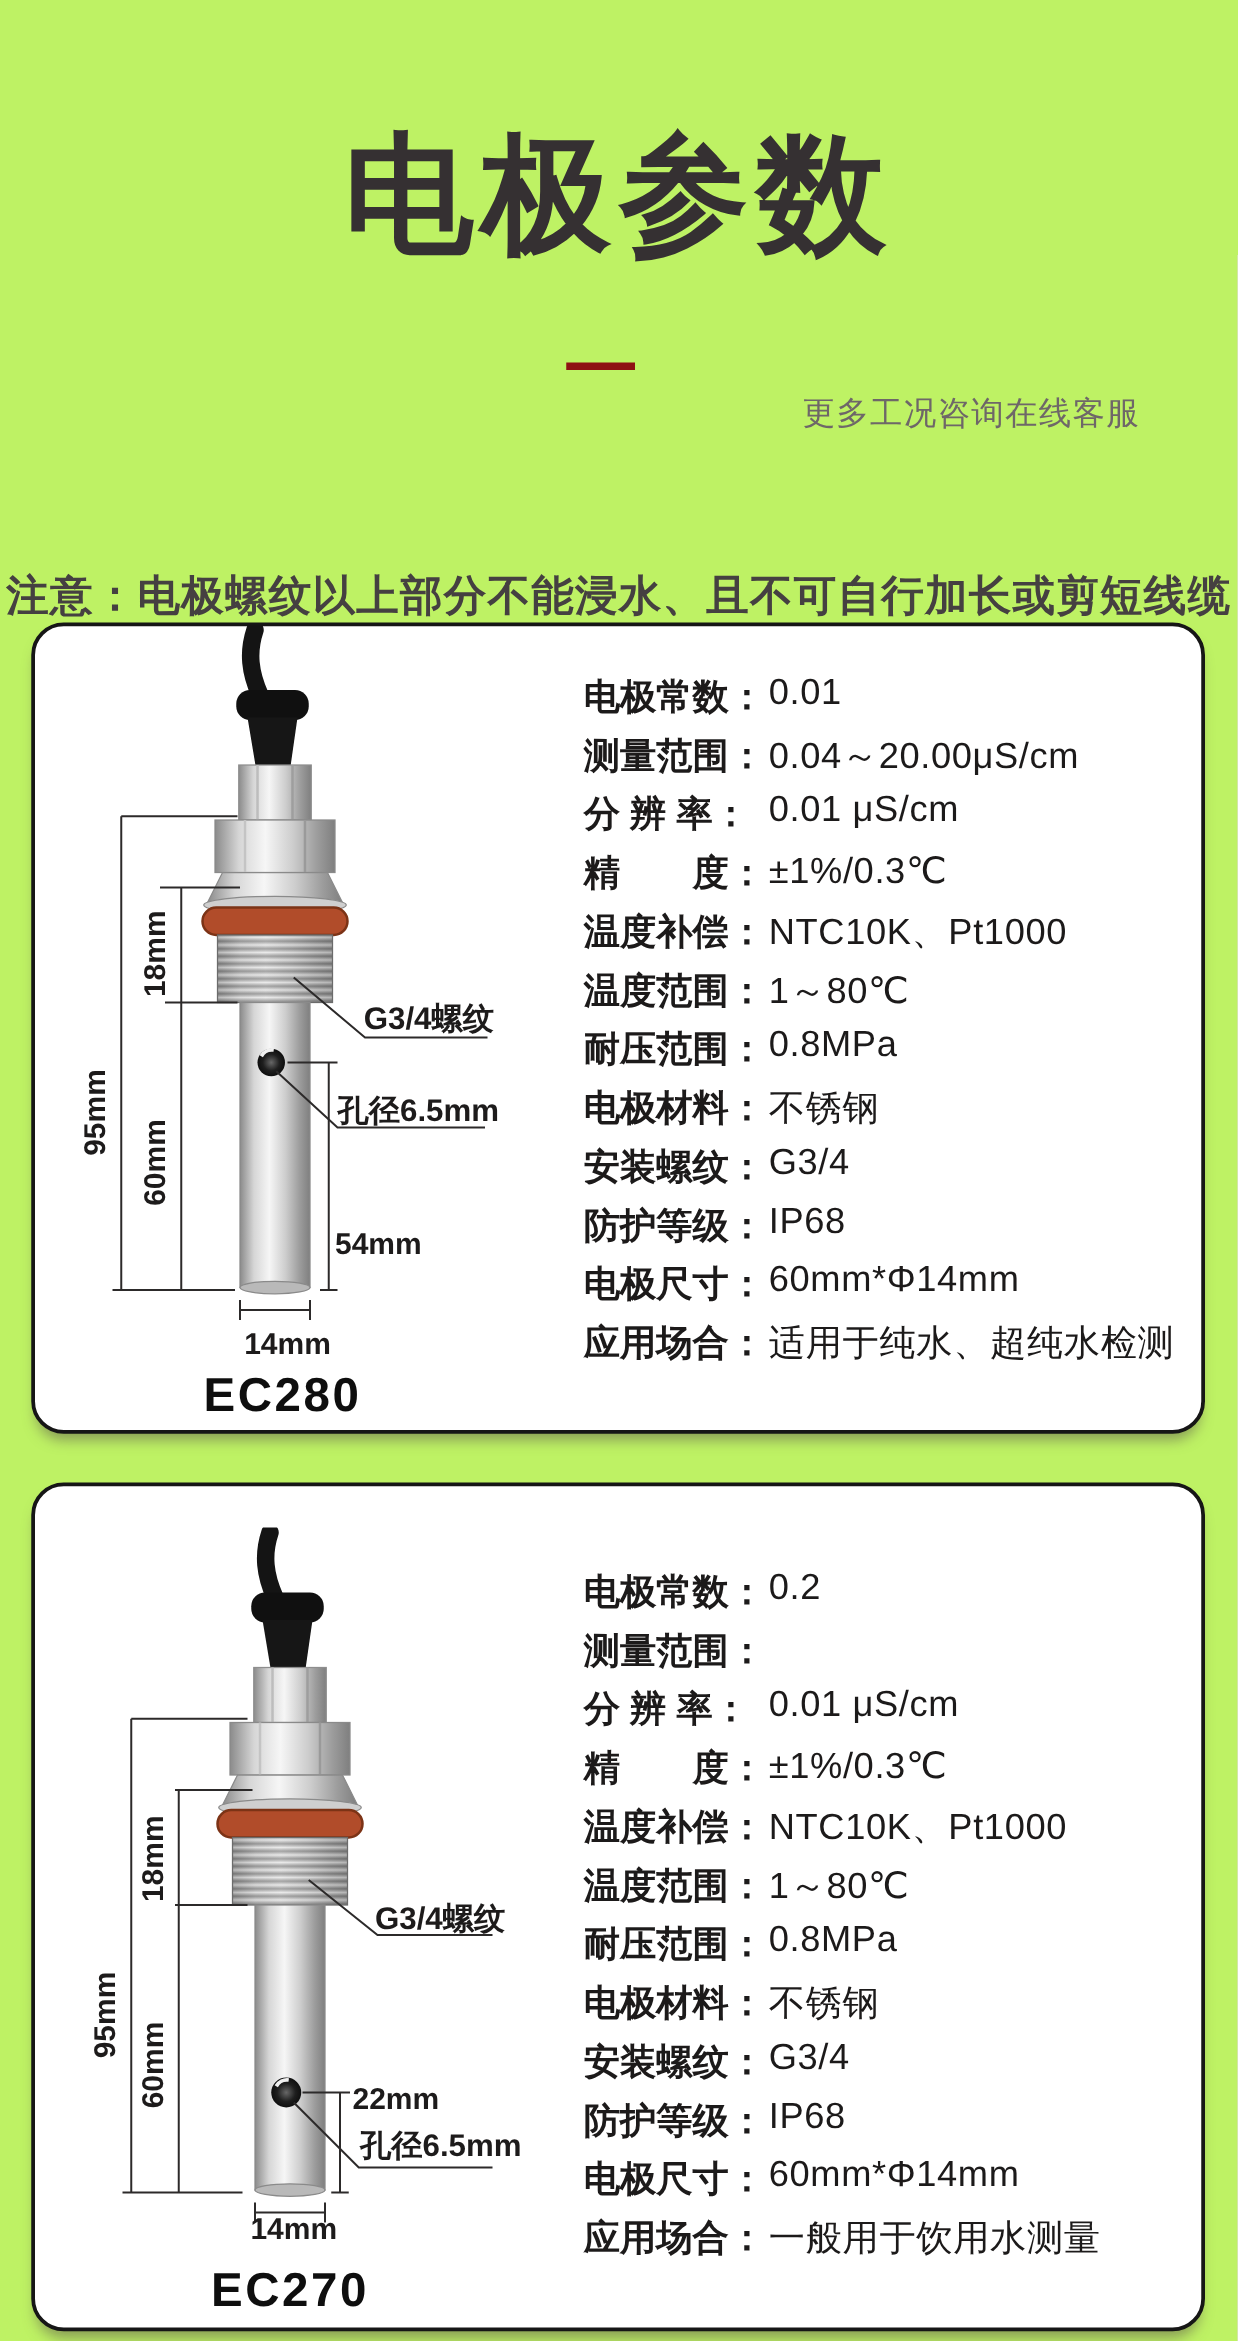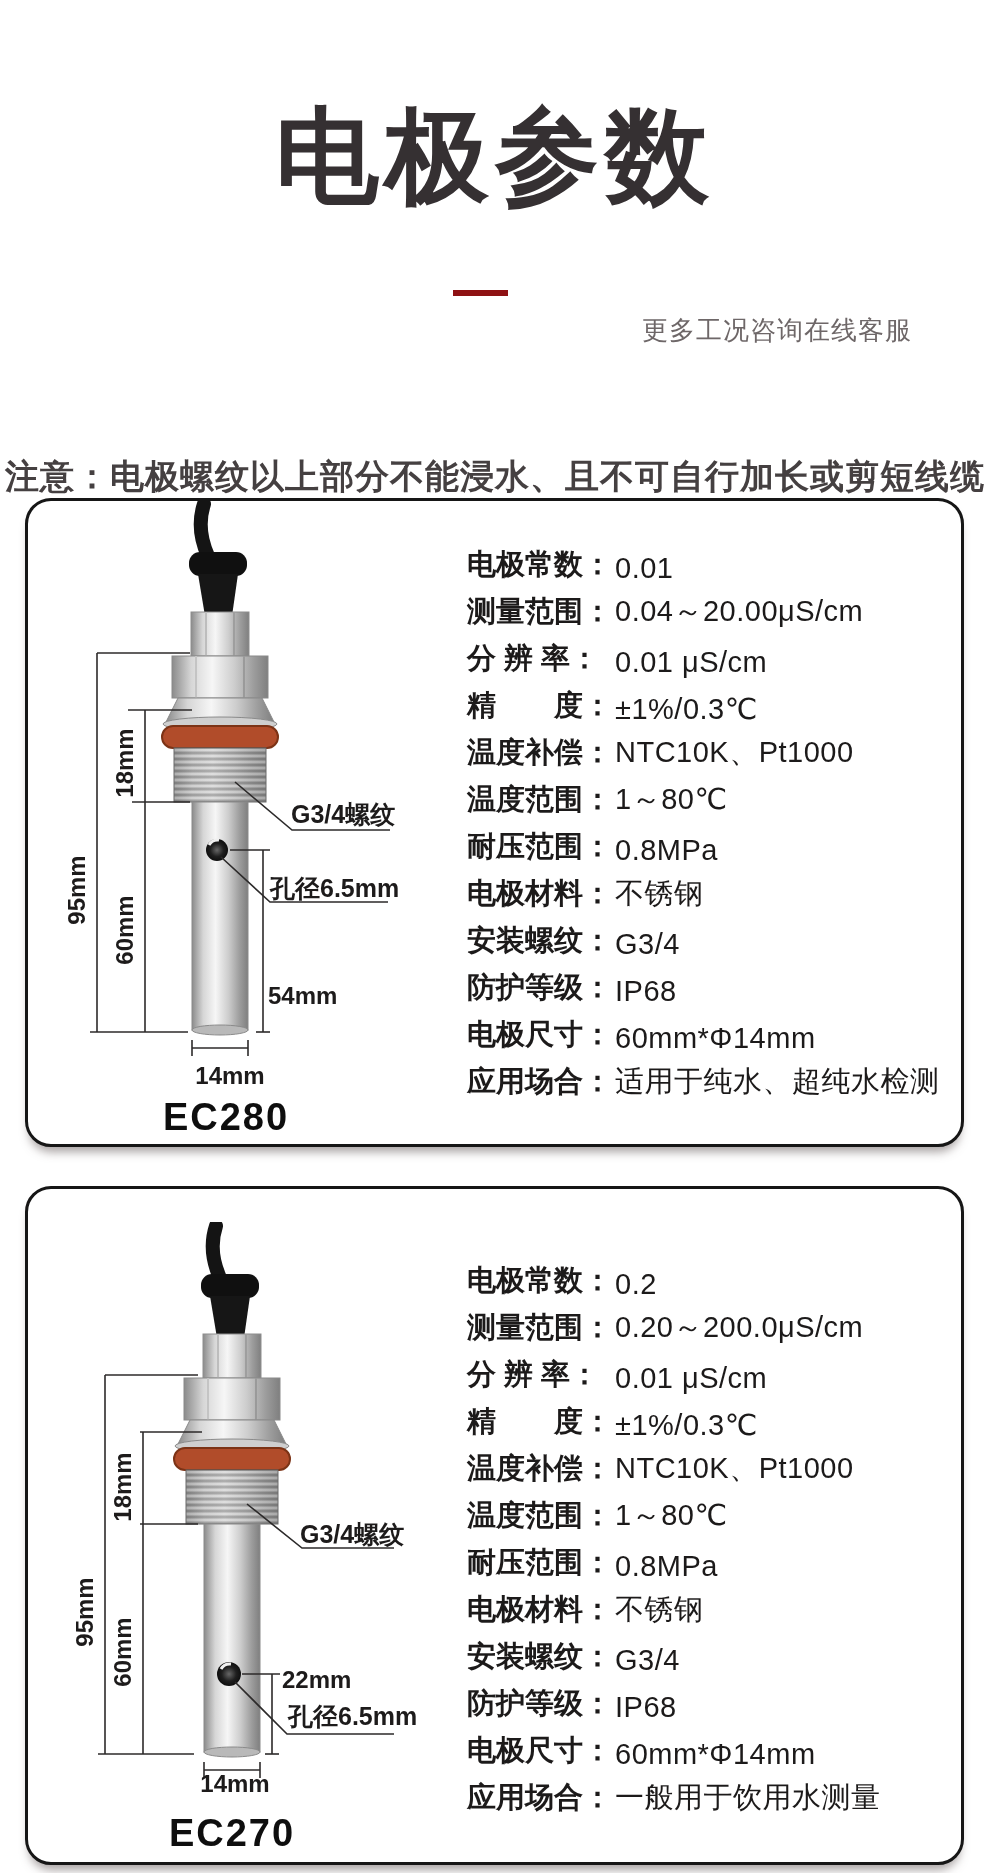--- a/index.html
+++ b/index.html
@@ -1,37 +1,37 @@
 <!DOCTYPE html>
 <html><head>
 <meta charset="utf-8">
 <style>
   html,body{margin:0;padding:0;background:#e4dbdb;}
-  .page{position:relative;width:990px;height:1873px;background:#ffffff;overflow:hidden;
+  .page{position:relative;width:990px;height:1873px;background:#bef264;overflow:hidden;
         font-family:"Liberation Sans","DejaVu Sans",sans-serif;}
   
   .page-title{position:absolute;left:0;right:0;top:100px;text-align:center;
       font-size:104px;font-weight:900;color:#353032;letter-spacing:6px;line-height:1.08;}
   .title-dash{position:absolute;left:453px;top:290px;width:55px;height:6px;background:#8e1113;}
   .consult-note{position:absolute;right:78px;top:313px;font-size:26px;color:#6e6768;letter-spacing:1px;}
   .section-heading{position:absolute;left:0;right:0;top:386px;text-align:center;
       font-size:31px;font-weight:700;color:#171314;letter-spacing:1px;}
   .notice-bar{position:absolute;left:0;right:0;top:454px;text-align:center;
       font-size:34px;font-weight:700;color:#454041;letter-spacing:1px;}
   
   .product-card{position:absolute;left:25px;width:933px;background:#ffffff;
       border:3px solid #161616;border-radius:26px;
       box-shadow:0 9px 10px -4px rgba(86,74,74,.5);}
   .card-1{top:498px;height:643px;}
   .card-2{top:1186px;height:673px;}
   
   .spec-list{position:absolute;left:467px;width:480px;}
   .spec-list-1{top:538px;}
   .spec-list-2{top:1254px;}
-  .spec-row{height:47px;display:flex;align-items:flex-end;font-size:29px;color:#1c1a1a;white-space:nowrap;}
+  .spec-row{height:47px;display:flex;align-items:flex-start;font-size:29px;color:#1c1a1a;white-space:nowrap;}
   .spec-label{font-weight:700;width:148px;flex:none;}
   .spec-value{font-weight:500;letter-spacing:.5px;}
   
   .electrode-svg{position:absolute;width:400px;height:590px;}
   .electrode-1{left:20px;top:500px;}
   .electrode-2{left:32px;top:1222px;}
   
   .dim{position:absolute;font-size:24px;font-weight:700;color:#1d1b1b;white-space:nowrap;}
   .dim-vert{transform:rotate(-90deg);text-align:center;}
   .dim-note{font-size:25px;}
@@ -250,21 +250,20 @@
   <div class="dim" style="left:190px;top:1770px;width:90px;text-align:center;">14mm</div>
   <div class="model-label" style="left:132px;top:1812px;">EC270</div>
 
   <div class="spec-list spec-list-2">
       <div class="spec-row">
         <span class="spec-label">电极常数：</span>
         <span class="spec-value">0.2</span>
       </div>
       <div class="spec-row">
         <span class="spec-label">测量范围：</span>
-        <span class="spec-value">0.20～200.0μS/cm</span>
       </div>
       <div class="spec-row">
         <span class="spec-label">分 辨 率：</span>
         <span class="spec-value">0.01 μS/cm</span>
       </div>
       <div class="spec-row">
         <span class="spec-label">精　　度：</span>
         <span class="spec-value">±1%/0.3℃</span>
       </div>
       <div class="spec-row">

